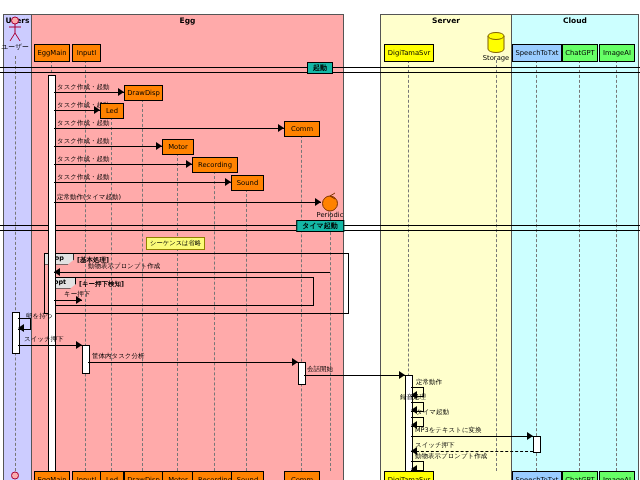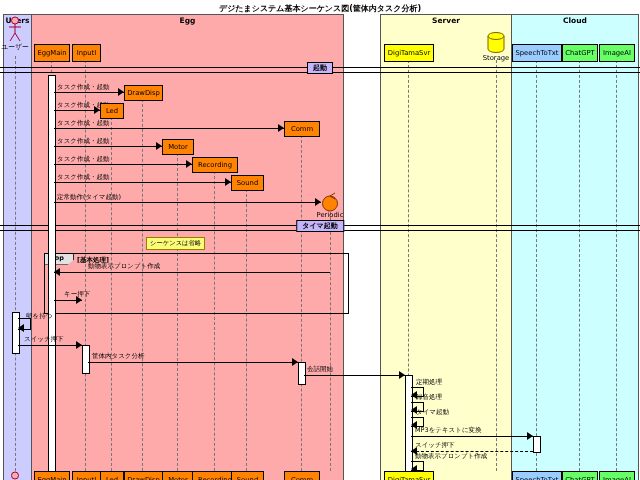--- a/index.html
+++ b/index.html
@@ -15,38 +15,37 @@
   .c-green{background:var(--participant-green,#66FF66)}
   .lifeline{position:absolute;width:0;border-left:1px dashed #777}
   .act{position:absolute;width:6px;background:#fff;border:1px solid #000}
   .msg{position:absolute;height:0;border-top:1px solid #000}
   .msg.dashed{border-top-style:dashed}
   .ah-r{position:absolute;width:0;height:0;border-left:6px solid #000;border-top:4px solid transparent;border-bottom:4px solid transparent}
   .ah-l{position:absolute;width:0;height:0;border-right:6px solid #000;border-top:4px solid transparent;border-bottom:4px solid transparent}
   .self{position:absolute;border:1px solid #000;border-left:none}
   .mlabel{position:absolute;font-size:6.5px;white-space:nowrap;line-height:1}
   .divline{position:absolute;left:0;width:640px;height:4px;border-top:1px solid #000;border-bottom:1px solid #000}
-  .divlabel{position:absolute;transform:translateX(-50%);background:#c4b5fd;border:1px solid #000;
+  .divlabel{position:absolute;transform:translateX(-50%);background:#14b8a6;border:1px solid #000;
     font-weight:bold;font-size:7px;padding:1px 5px;line-height:1.2;white-space:nowrap}
   .frag{position:absolute;border:1px solid #000}
   .ftag{position:absolute;top:0;left:0;background:#E2E2E2;border-right:1px solid #000;border-bottom:1px solid #000;
     font-weight:bold;font-size:6.5px;padding:1px 9px 2px 3px;line-height:1;
     clip-path:polygon(0 0,100% 0,100% 55%,calc(100% - 6px) 100%,0 100%)}
   .fguard{position:absolute;top:2px;font-weight:bold;font-size:6.5px;white-space:nowrap}
   .note{position:absolute;background:var(--note-yellow,#FBFB77);border:1px solid #908000;
     font-size:6.3px;padding:1px 3px;white-space:nowrap;line-height:1.4}
   .plabel{position:absolute;text-align:center;font-size:6.8px;line-height:1.1}
   .title{position:absolute;left:0;top:3px;width:640px;text-align:center;font-weight:bold;font-size:8px}
 </style>
 </head>
 <body>
 
 <div id="canvas">
 
-  <div class="title">デジたまシステム基本シーケンス図(筐体内タスク分析)</div>
 
   <div class="bigbox" style="left:3px;top:14px;width:27px;height:466px;background:var(--box-users,#CCCCFF)">
     <div class="bigbox-label">Users</div>
   </div>
   <div class="bigbox" style="left:31px;top:14px;width:311px;height:466px;background:var(--box-egg,#FFAAAA)">
     <div class="bigbox-label">Egg</div>
   </div>
   <div class="bigbox" style="left:380px;top:14px;width:130px;height:466px;background:var(--box-server,#FFFFCC)">
     <div class="bigbox-label">Server</div>
   </div>
@@ -74,20 +73,24 @@
   <div class="divlabel" style="left:320px;top:62px">起動</div>
   <div class="divline" style="top:225px"></div>
   <div class="divlabel" style="left:320px;top:220px">タイマ起動</div>
 
   <div class="note" style="left:146px;top:237px">シーケンスは省略</div>
 
   <div class="frag" style="left:44px;top:253px;width:303px;height:59px">
     <span class="ftag">loop</span>
     <span class="fguard" style="left:32px">[基本処理]</span>
   </div>
+  <div class="frag" style="left:50px;top:277px;width:262px;height:27px">
+    <span class="ftag">opt</span>
+    <span class="fguard" style="left:28px">[キー押下検知]</span>
+  </div>
 
   <div class="act" style="left:48px;top:75px;height:395px"></div>
   <div class="act" style="left:12px;top:312px;height:40px"></div>
   <div class="act" style="left:82px;top:345px;height:27px"></div>
   <div class="act" style="left:298px;top:362px;height:21px"></div>
   <div class="act" style="left:405px;top:375px;height:95px"></div>
   <div class="act" style="left:533px;top:436px;height:15px"></div>
 
   <div class="msg" style="left:54px;top:92px;width:70px"></div>
   <div class="ah-r" style="left:118px;top:88px"></div>
@@ -136,25 +139,25 @@
   <div class="msg" style="left:88px;top:362px;width:210px"></div>
   <div class="ah-r" style="left:292px;top:358px"></div>
   <div class="mlabel" style="left:92px;top:353px">筐体内タスク分析</div>
 
   <div class="msg" style="left:304px;top:375px;width:101px"></div>
   <div class="ah-r" style="left:399px;top:371px"></div>
   <div class="mlabel" style="left:307px;top:366px">会話開始</div>
 
   <div class="self" style="left:411px;top:387px;width:12px;height:8px"></div>
   <div class="ah-l" style="left:411px;top:391px"></div>
-  <div class="mlabel" style="left:416px;top:379px">定期処理</div>
+  <div class="mlabel" style="left:416px;top:379px">定常動作</div>
 
   <div class="self" style="left:411px;top:402px;width:12px;height:8px"></div>
   <div class="ah-l" style="left:411px;top:406px"></div>
-  <div class="mlabel" style="left:416px;top:394px">録音処理</div>
+  <div class="mlabel" style="left:400px;top:394px">録音処理</div>
 
   <div class="self" style="left:411px;top:417px;width:12px;height:8px"></div>
   <div class="ah-l" style="left:411px;top:421px"></div>
   <div class="mlabel" style="left:416px;top:409px">タイマ起動</div>
 
   <div class="msg" style="left:411px;top:436px;width:122px"></div>
   <div class="ah-r" style="left:527px;top:432px"></div>
   <div class="mlabel" style="left:415px;top:427px">MP3をテキストに変換</div>
 
   <div class="msg dashed" style="left:411px;top:451px;width:122px"></div>

